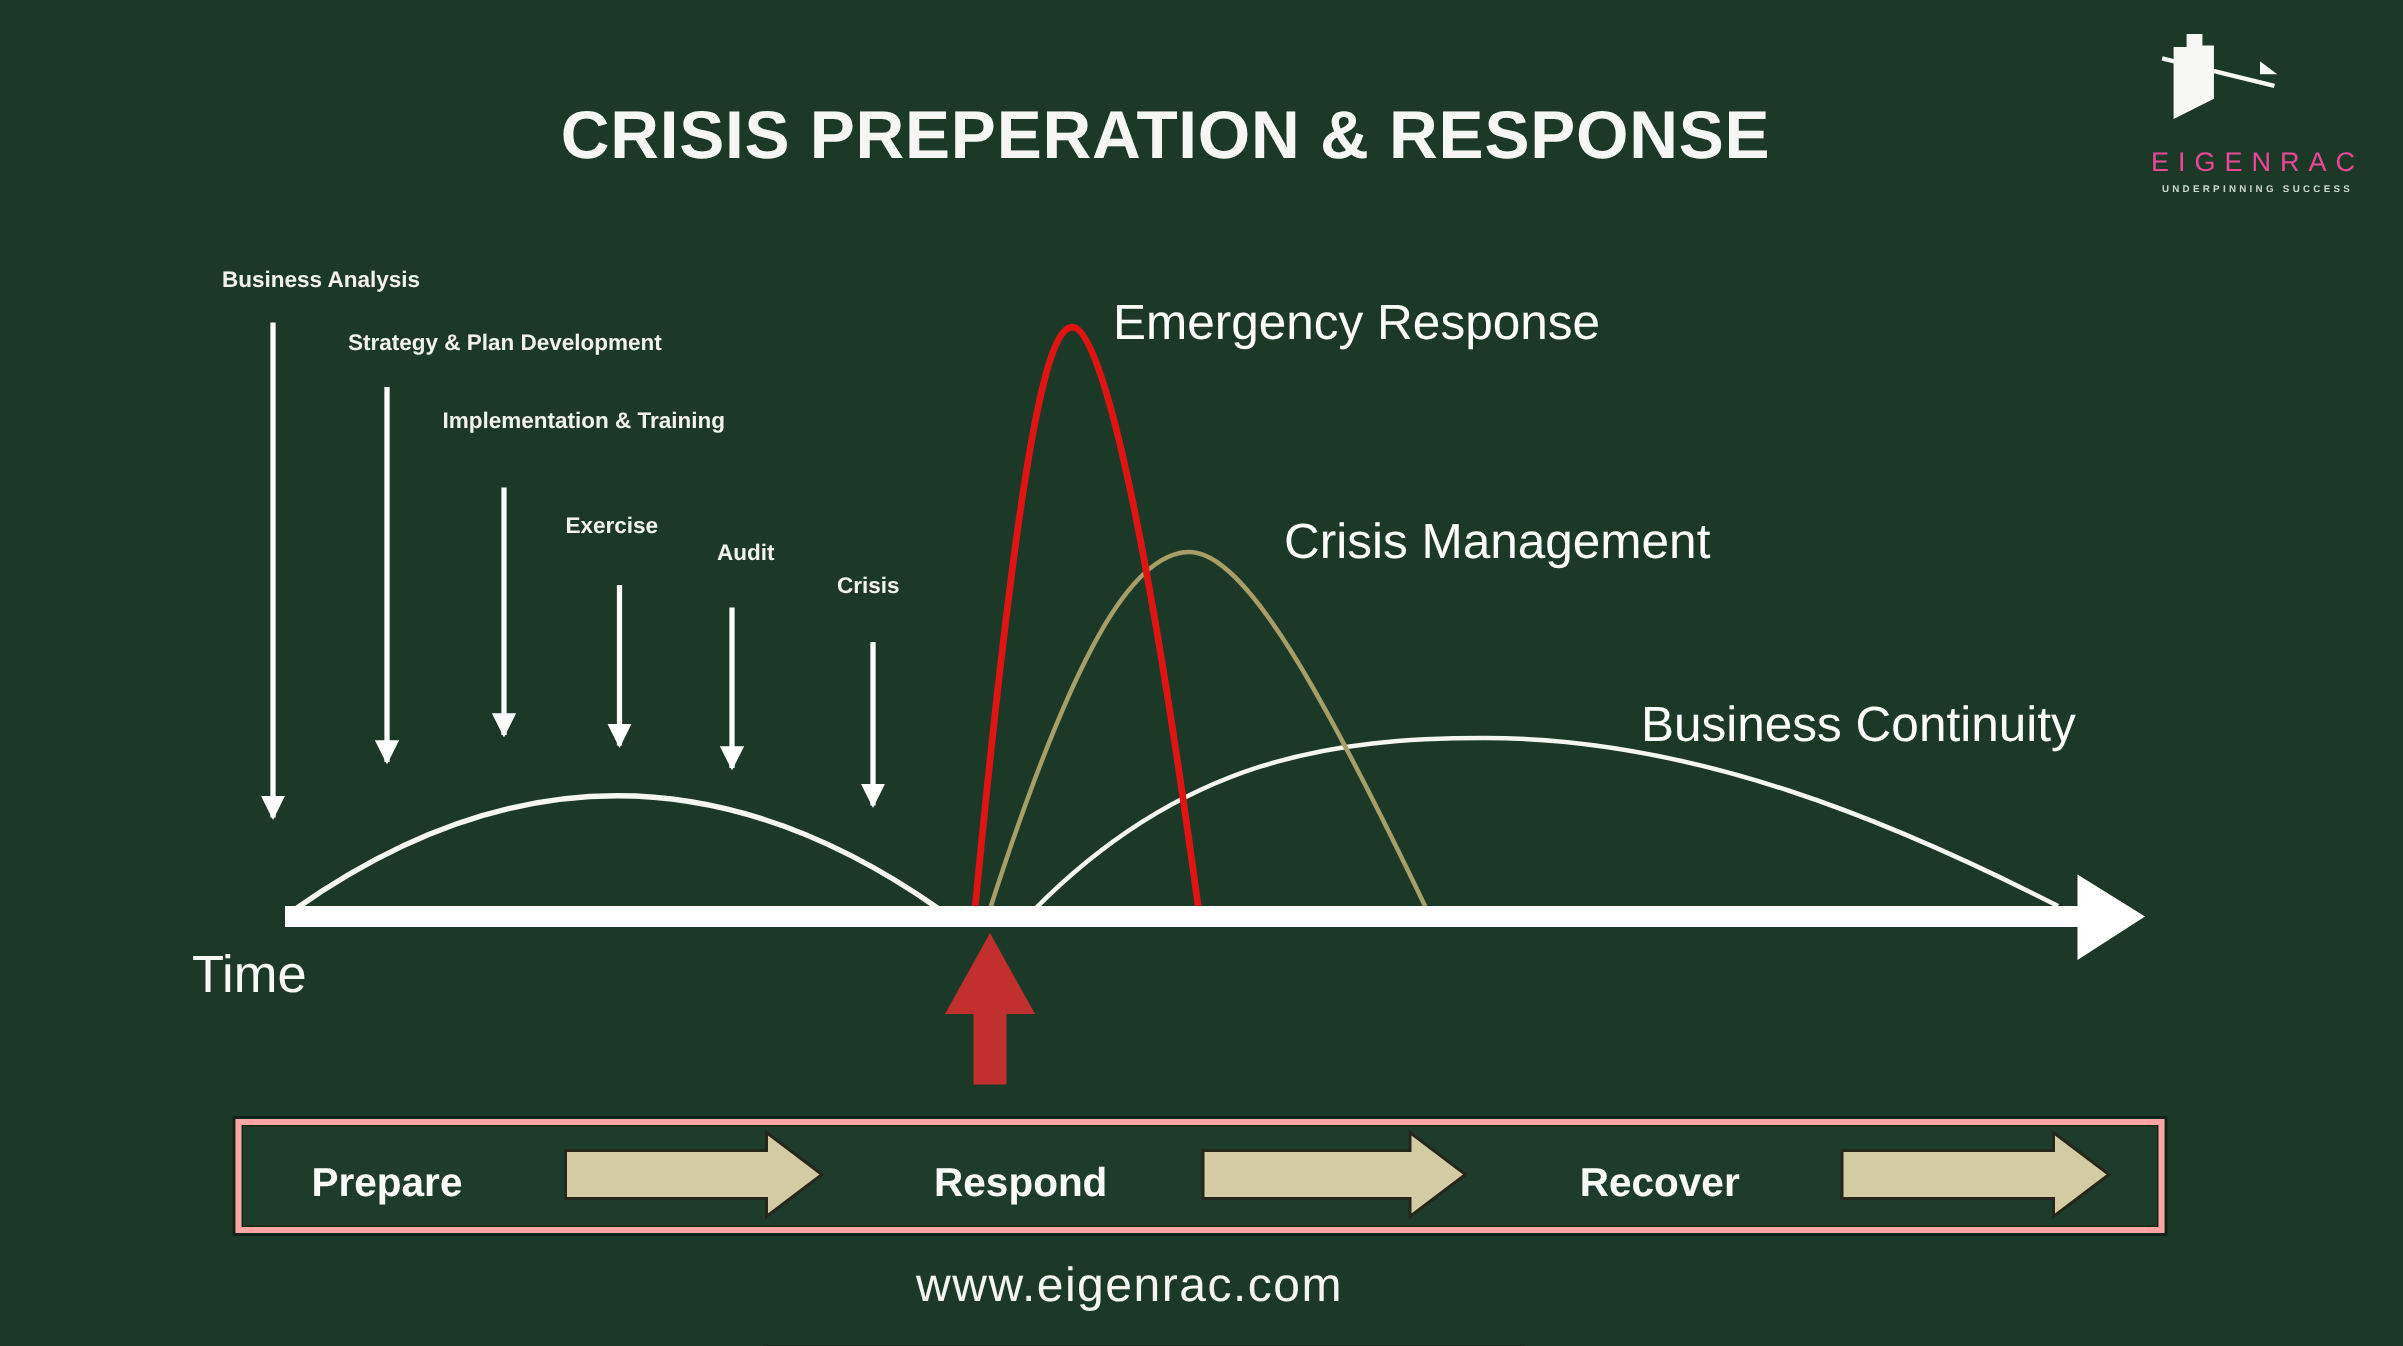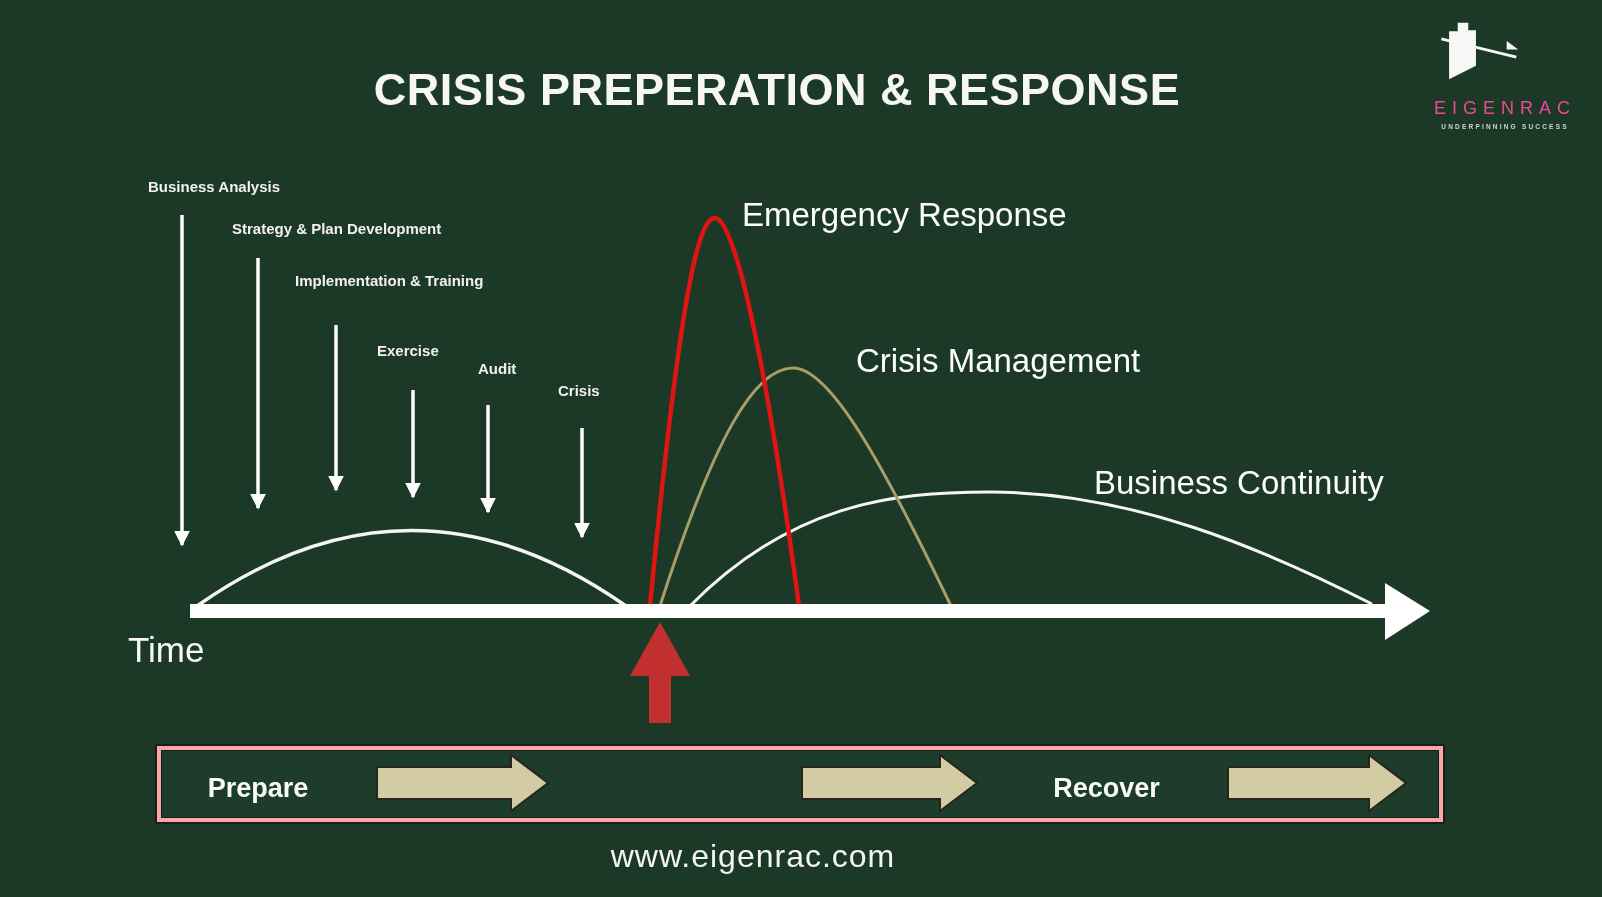--- a/index.html
+++ b/index.html
@@ -113,18 +113,19 @@
 
   <div class="abs time-label">Time</div>
 
   <div class="abs phase-bar">
     <svg width="1282" height="72" viewBox="0 0 1282 72">
       <polygon points="216,17 350,17 350,5 387,33 350,61 350,49 216,49" stroke="#26261a" stroke-width="2" fill="#d3cba4"></polygon>
       <polygon points="641,17 779,17 779,5 816,33 779,61 779,49 641,49" stroke="#26261a" stroke-width="2" fill="#d3cba4"></polygon>
       <polygon points="1067,17 1208,17 1208,5 1245,33 1208,61 1208,49 1067,49" stroke="#26261a" stroke-width="2" fill="#d3cba4"></polygon>
     </svg>
     <div class="phase-label" style="left:32px;width:130px;">Prepare</div>
+    <div class="phase-label" style="left:452px;width:135px;">Respond</div>
     <div class="phase-label" style="left:878px;width:135px;">Recover</div>
   </div>
 
   <div class="abs footer">www.eigenrac.com</div>
 
 </div>
 
 </body></html>

